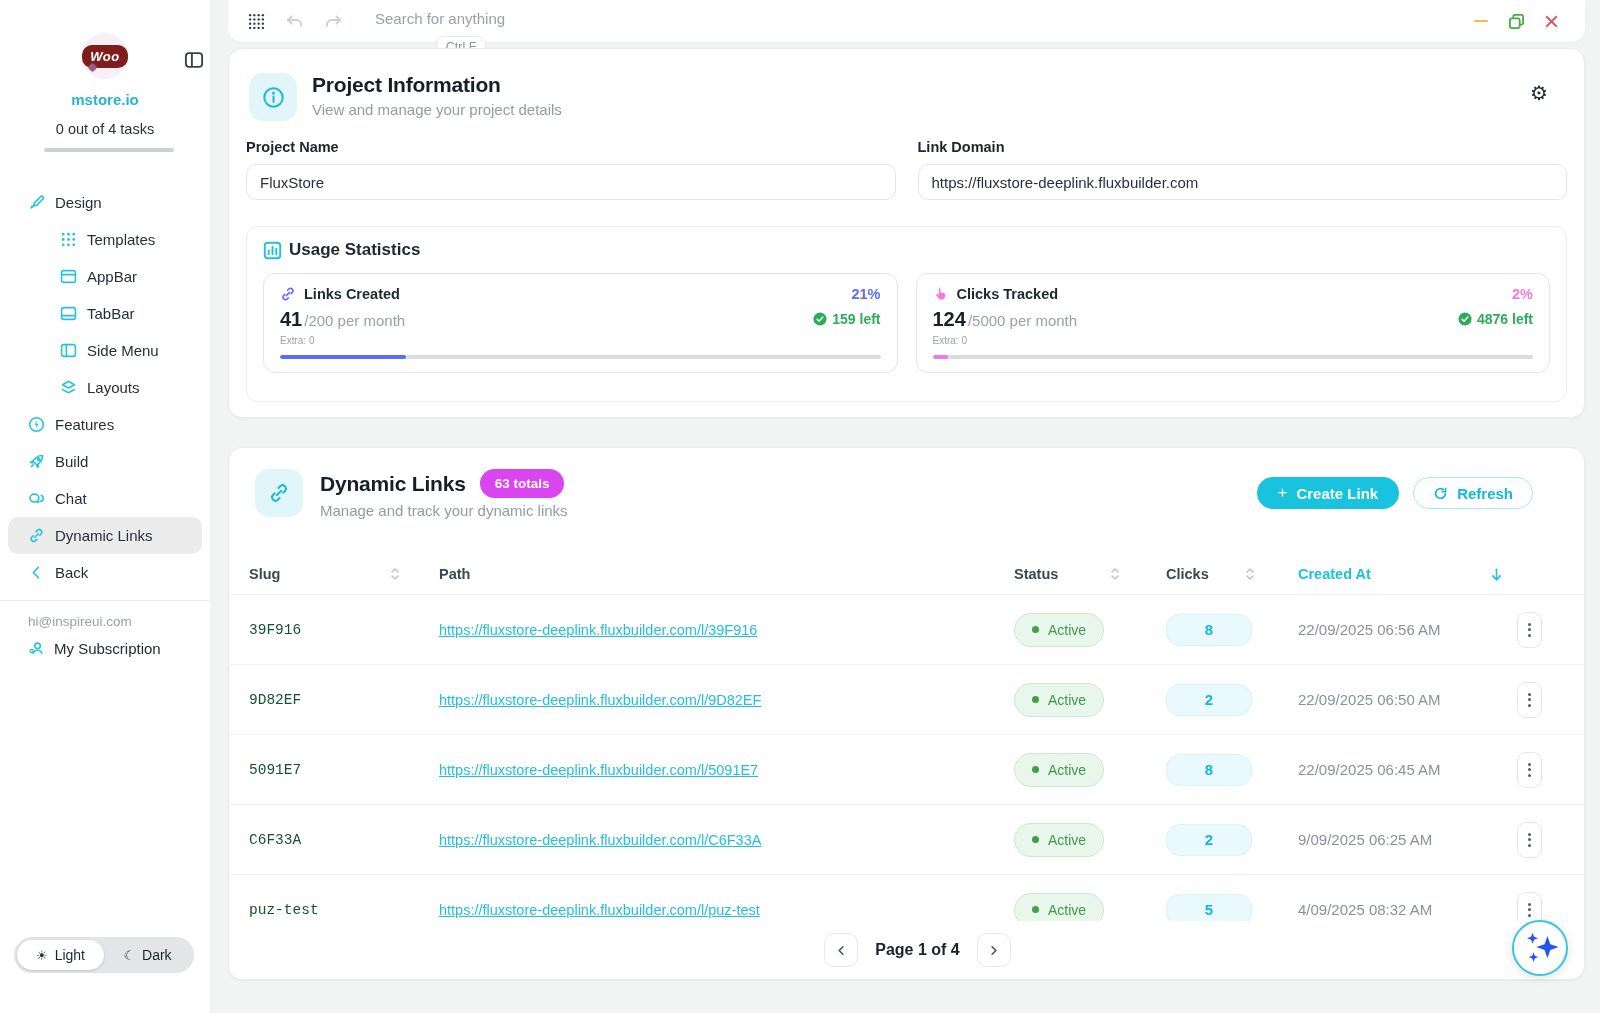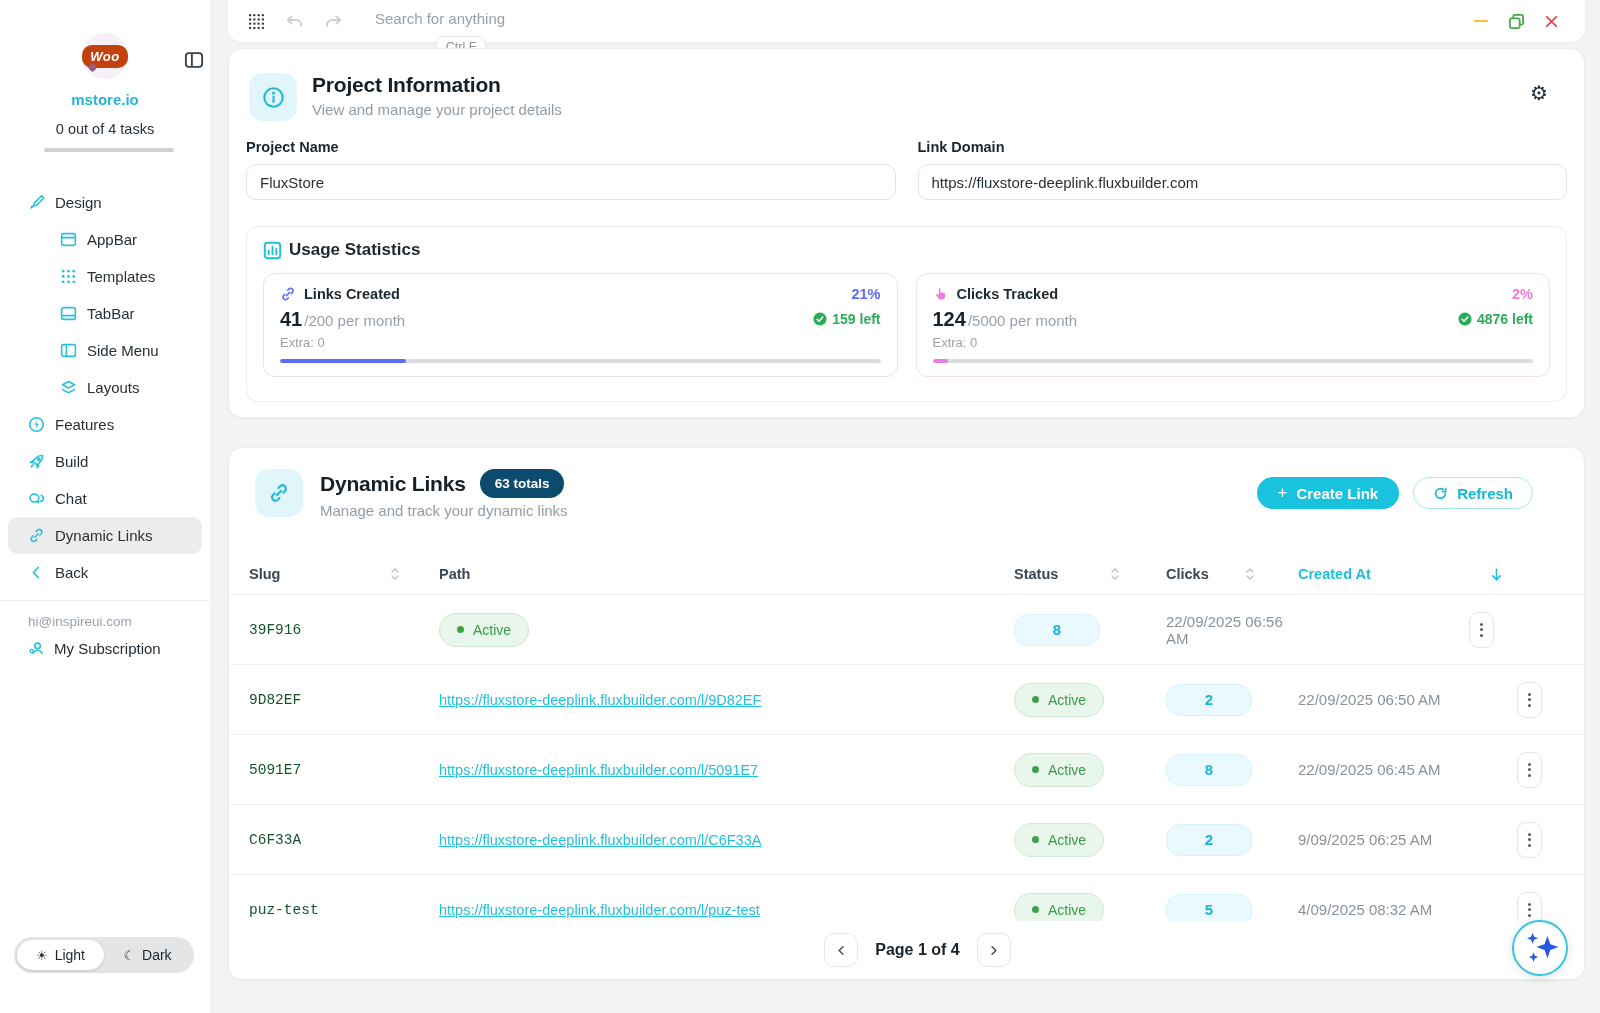--- a/index.html
+++ b/index.html
@@ -5,21 +5,21 @@
   * { margin:0; padding:0; box-sizing:border-box; }
   html,body { background:#e9eaea; }
   .screen {
     position:relative; width:1600px; height:1013px; overflow:hidden;
     background:#f2f3f3; font-family:"Liberation Sans", sans-serif; color:#1d262e;
   }
   
   .sidebar { position:absolute; left:0; top:0; width:210px; height:1013px; background:#fff; }
   .logo-wrap { position:absolute; top:33px; left:0; width:210px; display:flex; justify-content:center; }
   .logo-circle { width:46px; height:46px; border-radius:50%; background:#f4f0f5; display:flex; align-items:center; justify-content:center; }
-  .woo-badge { position:relative; background:#c2410c; color:#fff; font-weight:700; font-style:italic; font-size:13px; letter-spacing:.5px; padding:4px 8px; border-radius:10px; }
+  .woo-badge { position:relative; background:#7f1d1d; color:#fff; font-weight:700; font-style:italic; font-size:13px; letter-spacing:.5px; padding:4px 8px; border-radius:10px; }
   .woo-badge::after { content:''; position:absolute; left:7px; bottom:-3px; width:7px; height:7px; background:#975c89; border-radius:2px; transform:rotate(45deg); }
   .panel-toggle { position:absolute; top:50px; right:6px; width:20px; height:20px; color:#39424a; cursor:pointer; }
   .site-name { position:absolute; top:91px; width:210px; text-align:center; color:#2ab4d4; font-weight:700; font-size:15px; cursor:pointer; }
   .tasks-line { position:absolute; top:121px; width:210px; text-align:center; color:#28313a; font-size:14.5px; }
   .tasks-bar { position:absolute; top:148px; left:44px; width:130px; height:4px; border-radius:2px; background:#cdd1d4; }
   .nav { position:absolute; top:184px; left:0; width:210px; }
   .nav-item { display:flex; align-items:center; height:37px; margin:0 8px; padding-left:20px; border-radius:10px; font-size:15px; color:#273036; cursor:pointer; }
   .nav-item.sub { padding-left:52px; }
   .nav-item.active { background:#ececec; }
   .nav-ic { width:17px; height:17px; margin-right:10px; color:#27c2dc; display:inline-flex; }
@@ -59,28 +59,28 @@
   .usage-title { font-size:17px; font-weight:700; color:#1d272e; }
   .stat-row { display:flex; gap:18px; margin-top:13px; }
   .stat-card { flex:1; border:1px solid #e5e5ef; border-radius:12px; padding:12px 16px 13px; }
   .stat-r1 { display:flex; align-items:flex-start; gap:8px; }
   .stat-name { font-size:14.5px; font-weight:700; color:#1d2830; }
   .stat-pct { margin-left:auto; font-size:14.5px; font-weight:700; }
   .stat-r2 { display:flex; align-items:baseline; margin-top:6px; }
   .stat-used { font-size:20px; font-weight:700; color:#18222b; }
   .stat-quota { font-size:15px; color:#99a1a8; margin-left:2px; }
   .stat-left { margin-left:auto; display:flex; align-items:center; gap:5px; font-size:14px; font-weight:700; color:#2eab5a; }
-  .stat-extra { margin-top:4px; font-size:13px; color:#9aa2a9; }
+  .stat-extra { margin-top:4px; font-size:10px; color:#9aa2a9; }
   .stat-track { margin-top:9px; height:4px; border-radius:2px; background:#dadcdf; overflow:hidden; }
   .stat-fill { height:100%; border-radius:2px; }
   .stat-ic { display:inline-flex; width:16px; height:16px; }
   
   .dl-head { position:absolute; top:21px; left:26px; display:flex; gap:17px; align-items:flex-start; }
   .dl-title-row { display:flex; align-items:center; gap:14px; }
-  .totals-badge { background:#0c4a6e; color:#fff; font-weight:700; font-size:13.5px; padding:7px 15px; border-radius:16px; }
+  .totals-badge { background:#d946ef; color:#fff; font-weight:700; font-size:13.5px; padding:7px 15px; border-radius:16px; }
   .dl-buttons { position:absolute; top:29px; right:51px; display:flex; gap:14px; }
   .btn-create { display:flex; align-items:center; gap:9px; height:32px; padding:0 21px; background:#19c3de; color:#fff; font-weight:700; font-size:15px; border:none; border-radius:17px; cursor:pointer; font-family:"Liberation Sans",sans-serif; }
   .btn-create .plus { font-size:17px; font-weight:400; }
   .btn-refresh { display:flex; align-items:center; gap:9px; height:32px; padding:0 19px; background:#fff; color:#14b9d6; font-weight:700; font-size:15px; border:1.5px solid #a9e7f2; border-radius:17px; cursor:pointer; font-family:"Liberation Sans",sans-serif; }
   .tbl-grid { display:grid; grid-template-columns:190px 575px 152px 132px 218px 1fr; align-items:center; padding:0 20px; }
   .tbl-head { position:absolute; top:106px; left:0; right:0; height:40px; font-size:14.5px; font-weight:700; color:#3c4750; }
   .th-cell { display:flex; align-items:center; cursor:pointer; }
   .sort-ic { display:inline-flex; color:#b9c0c6; }
   .th-created { color:#1fc0da; }
   .tbl-body { position:absolute; top:146px; left:0; right:0; height:329px; overflow:hidden; }
@@ -128,43 +128,43 @@
             <svg viewBox="0 0 16 16" fill="none" stroke="currentColor" stroke-width="1.5" stroke-linecap="round" stroke-linejoin="round">
               <path d="M12.9 1.7l1.4 1.4c.4.4.4 1 0 1.4L8.2 10.6 5.3 11.3l.7-2.9 6.1-6.1c.2-.3.5-.4.8-.6z"></path>
               <path d="M5.6 11.2c-.5 1.8-1.9 2.5-3.8 2.6.9-1 .6-2.4 1.8-3.2z" fill="currentColor" stroke="none"></path>
             </svg>
           </span>
           <span>Design</span>
         </div>
 
         <div class="nav-item sub">
           <span class="nav-ic">
-            <svg viewBox="0 0 16 16" fill="none" stroke="currentColor" stroke-width="1.5" stroke-linecap="round" stroke-linejoin="round">
-              <rect x="1.5" y="2.5" width="13" height="11" rx="2"></rect>
-              <line x1="1.5" y1="6.2" x2="14.5" y2="6.2"></line>
-            </svg>
-          </span>
-          <span>AppBar</span>
-        </div>
-
-        <div class="nav-item sub">
-          <span class="nav-ic">
             <svg viewBox="0 0 16 16" fill="currentColor">
               <circle cx="3" cy="3" r="1.3"></circle>
               <circle cx="8" cy="3" r="1.3"></circle>
               <circle cx="13" cy="3" r="1.3"></circle>
               <circle cx="3" cy="8" r="1.3"></circle>
               <circle cx="8" cy="8" r="1.3"></circle>
               <circle cx="13" cy="8" r="1.3"></circle>
               <circle cx="3" cy="13" r="1.3"></circle>
               <circle cx="8" cy="13" r="1.3"></circle>
               <circle cx="13" cy="13" r="1.3"></circle>
             </svg>
           </span>
           <span>Templates</span>
+        </div>
+
+        <div class="nav-item sub">
+          <span class="nav-ic">
+            <svg viewBox="0 0 16 16" fill="none" stroke="currentColor" stroke-width="1.5" stroke-linecap="round" stroke-linejoin="round">
+              <rect x="1.5" y="2.5" width="13" height="11" rx="2"></rect>
+              <line x1="1.5" y1="6.2" x2="14.5" y2="6.2"></line>
+            </svg>
+          </span>
+          <span>AppBar</span>
         </div>
 
         <div class="nav-item sub">
           <span class="nav-ic">
             <svg viewBox="0 0 16 16" fill="none" stroke="currentColor" stroke-width="1.5" stroke-linecap="round" stroke-linejoin="round">
               <rect x="1.5" y="2.5" width="13" height="11" rx="2"></rect>
               <line x1="1.5" y1="10" x2="14.5" y2="10"></line>
             </svg>
           </span>
           <span>TabBar</span>
@@ -502,20 +502,21 @@
             </svg>
         </span>
       </div>
       <div></div>
     </div>
 
     <div class="tbl-body">
 
         <div class="tbl-row tbl-grid">
           <div class="cell-slug">39F916</div>
+          <div class="cell-path"><a>https://fluxstore-deeplink.fluxbuilder.com/l/39F916</a></div>
           <div>
             <span class="status-pill">
               <span class="status-dot"></span>
               <span class="status-txt">Active</span>
             </span>
           </div>
           <div>
             <span class="clicks-pill">8</span>
           </div>
           <div class="cell-created">22/09/2025 06:56 AM</div>

